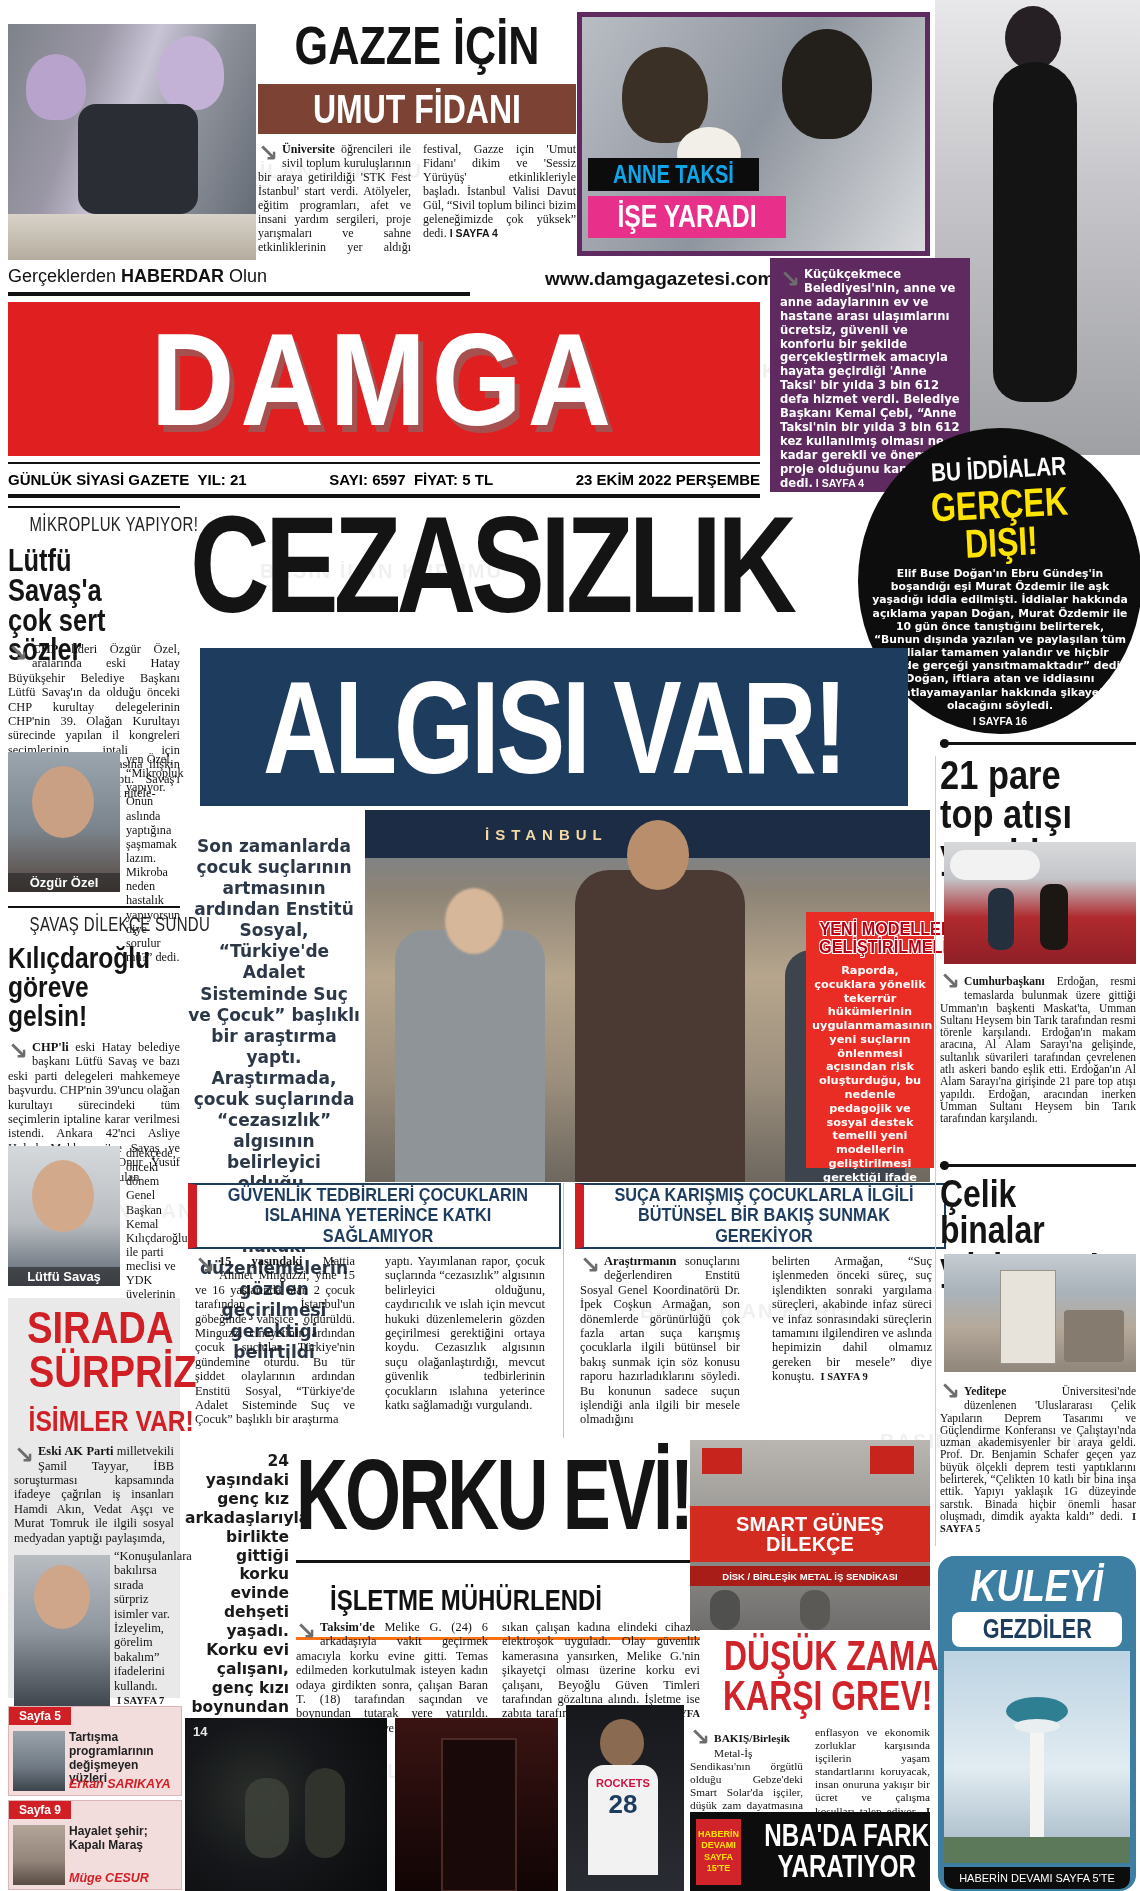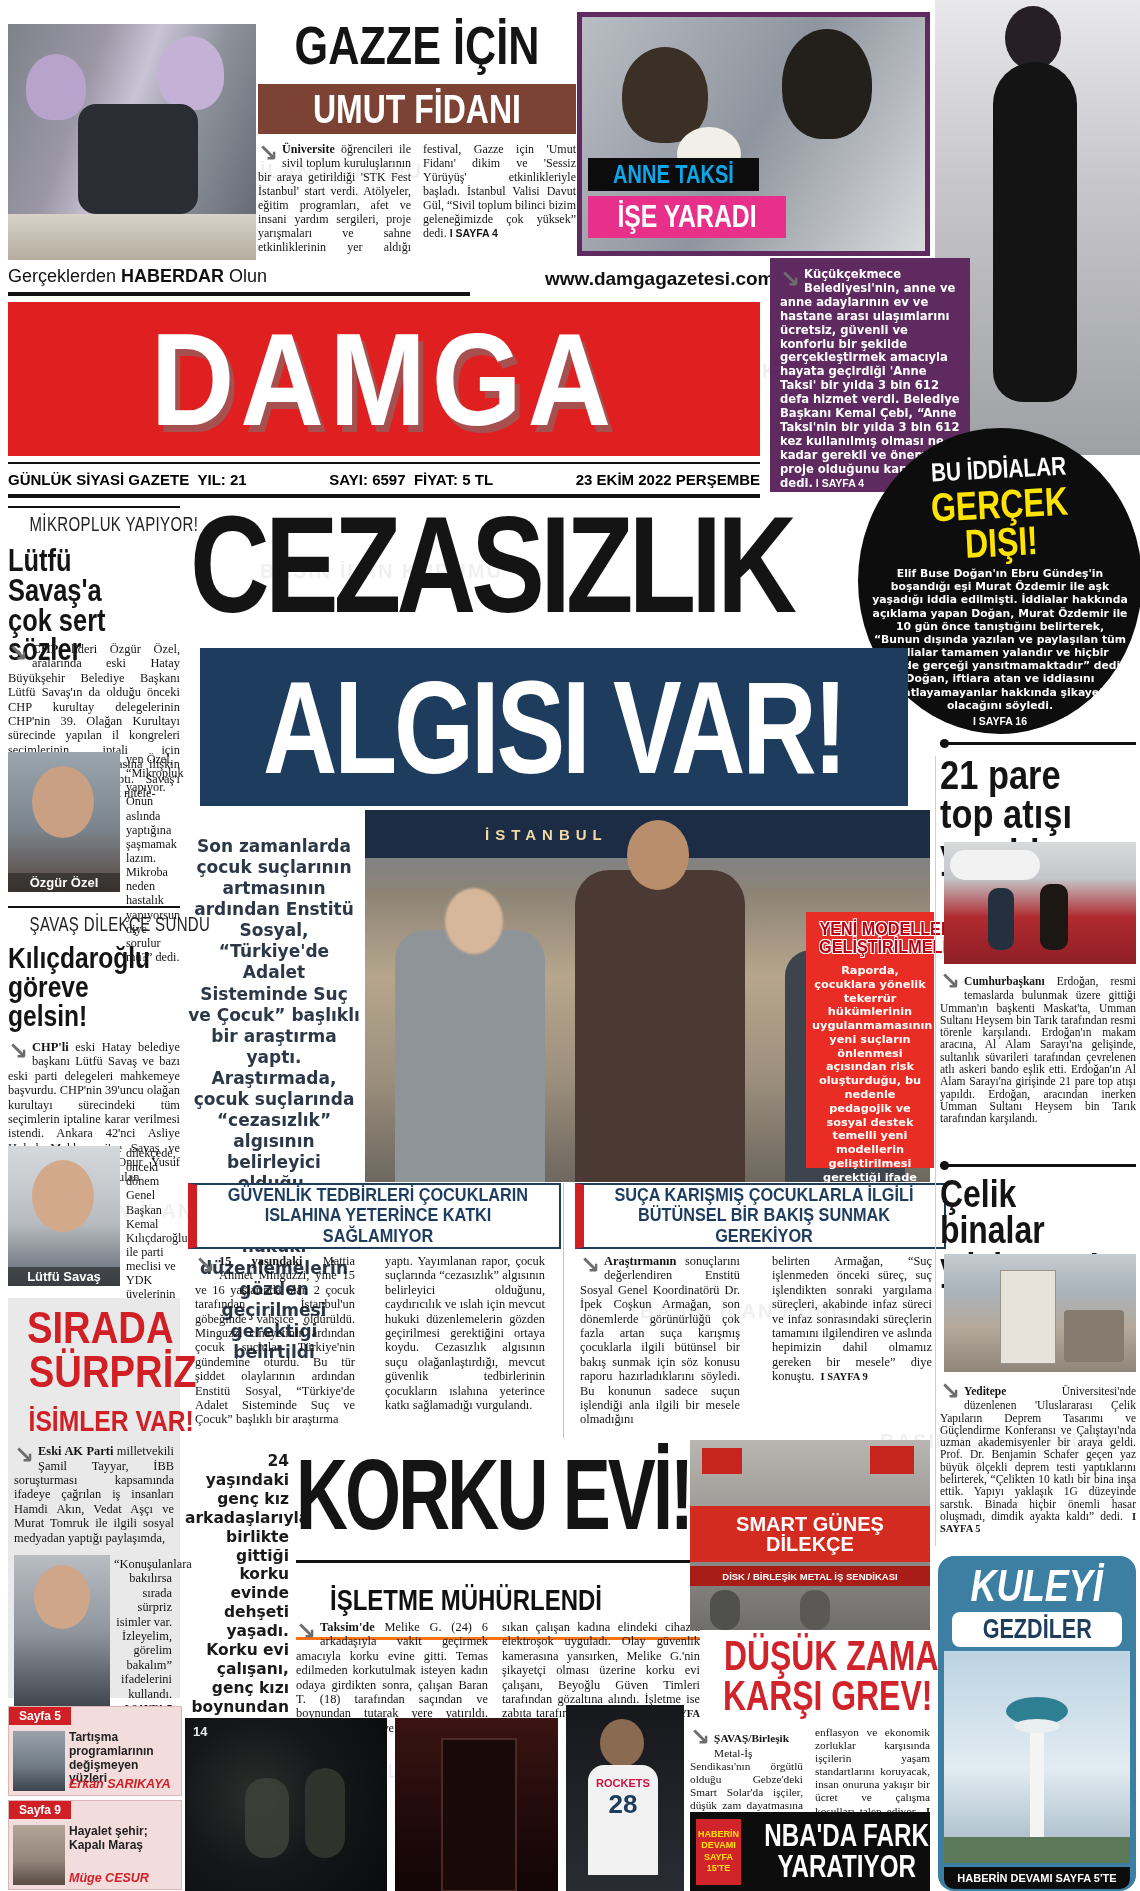--- a/index.html
+++ b/index.html
@@ -137,21 +137,21 @@
       <span class="condc" style="transform:scaleX(.85)">SÜRPRİZ</span><br>
       <span class="condc" style="transform:scaleX(.85);font-size:29px">İSİMLER VAR!</span>
     </div>
     <div class="body" style="margin-top:6px">
       <span class="arr"></span><b>Eski AK Parti</b><span class="serif"> milletvekili Şamil Tayyar, İBB soruşturması kapsamında ifadeye çağrılan iş insanları Hamdi Akın, Vedat Aşçı ve Murat Tomruk ile ilgili sosyal medyadan yaptığı paylaşımda,</span>
     </div>
     <div style="position:relative;margin-top:4px;height:160px">
       <div class="ph" style="left:0;top:6px;width:96px;height:152px;background:linear-gradient(180deg,#b8bdc2,#8f969d 50%,#3f454d)">
         <div class="shape" style="left:20px;top:10px;width:56px;height:64px;border-radius:50%;background:#cfa68a"></div>
       </div>
-      <div class="abs body serif" style="left:100px;top:8px;width:58px;text-align:right"><span>“Konuşulanlara bakılırsa sırada sürpriz isimler var. İzleyelim, görelim bakalım” ifadelerini kullandı.</span><br><b class="pg">I SAYFA 7</b></div>
+      <div class="abs body serif" style="left:100px;top:0;width:58px;text-align:left"><span>“Konuşulanlara bakılırsa sırada sürpriz isimler var. İzleyelim, görelim bakalım” ifadelerini kullandı.</span><br><b class="pg">I SAYFA 7</b></div>
     </div>
   </div>
 
   <div class="abs" style="left:8px;top:1706px;width:172px;height:88px;border:1px solid #dcb6b6;background:#f3dcdc">
     <div class="abs" style="left:0;top:0;background:#d11f26;color:#fff;font-weight:bold;font-size:12px;padding:2px 10px">Sayfa 5</div>
     <div class="ph" style="left:4px;top:24px;width:52px;height:60px;background:linear-gradient(180deg,#9aa3ab,#707a84 60%,#3c434b)"></div>
     <div class="abs" style="left:60px;top:24px;width:108px;font-weight:bold;font-size:12px;line-height:1.15;color:#222">Tartışma programlarının değişmeyen yüzleri</div>
     <div class="abs" style="left:60px;bottom:4px;width:108px;color:#d11f26;font-weight:800;font-size:12.5px;font-style:italic">Erkan SARIKAYA</div>
   </div>
   <div class="abs" style="left:8px;top:1800px;width:172px;height:88px;border:1px solid #dcb6b6;background:#f3dcdc">
@@ -239,21 +239,21 @@
       <span style="color:#fff;font-weight:bold;font-size:9.5px">DİSK / BİRLEŞİK METAL İŞ SENDİKASI</span>
     </div>
     <div class="shape" style="left:20px;top:150px;width:30px;height:40px;border-radius:14px;background:#50504e"></div>
     <div class="shape" style="left:110px;top:150px;width:30px;height:40px;border-radius:14px;background:#5b5956"></div>
   </div>
   <div class="abs" style="left:690px;top:1636px;width:240px;text-align:center;color:#d1232a;font-weight:900;font-size:42px;line-height:.96">
     <span class="condc" style="transform:scaleX(.76)">DÜŞÜK ZAMA</span><br>
     <span class="condc" style="transform:scaleX(.76)">KARŞI GREV!</span>
   </div>
   <div class="abs body" style="left:690px;top:1726px;width:113px;font-size:11.3px">
-    <span class="arr" style="font-size:18px"></span><b>ŞAVAŞ/Birleşik</b><span class="serif"> Metal-İş Sendikası'nın örgütlü olduğu Gebze'deki Smart Solar'da işçiler, düşük zam dayatmasına karşı greve çıktı. Sendika, yüksek</span>
+    <span class="arr" style="font-size:18px"></span><b>BAKIŞ/Birleşik</b><span class="serif"> Metal-İş Sendikası'nın örgütlü olduğu Gebze'deki Smart Solar'da işçiler, düşük zam dayatmasına karşı greve çıktı. Sendika, yüksek</span>
   </div>
   <div class="abs body serif" style="left:815px;top:1726px;width:115px;font-size:11.3px"><span>enflasyon ve ekonomik zorluklar karşısında işçilerin yaşam standartlarını koruyacak, insan onuruna yakışır bir ücret ve çalışma koşulları talep ediyor.</span> <b class="pg">I SAYFA 6</b></div>
 
   <div class="ph" style="left:566px;top:1705px;width:118px;height:186px;background:linear-gradient(180deg,#17181c,#2a2c33)">
     <div class="shape" style="left:34px;top:14px;width:44px;height:48px;border-radius:50%;background:#8a6b52"></div>
     <div class="shape" style="left:22px;top:60px;width:70px;height:110px;border-radius:16px 16px 0 0;background:#f2f2f2;text-align:center">
       <div style="color:#ce1141;font-weight:900;font-size:11px;margin-top:12px">ROCKETS</div>
       <div style="color:#1d3c5e;font-weight:900;font-size:26px">28</div>
     </div>
   </div>
@@ -296,16 +296,16 @@
     <div style="color:#fff;font-weight:900;font-style:italic;font-size:44px;line-height:1"><span class="condc" style="transform:scaleX(.82)">KULEYİ</span></div>
     <div style="background:#fff;border-radius:8px;margin:4px 8px;padding:2px 0">
       <span class="condc" style="color:#1d3c5e;font-weight:900;font-size:27px">GEZDİLER</span>
     </div>
     <div class="ph" style="position:relative;left:0;top:0;width:100%;height:212px;background:linear-gradient(180deg,#bcd3e2,#e2ecf2 55%,#9fb4c2)">
       <div class="shape" style="left:86px;top:70px;width:14px;height:120px;background:#f4f4f2"></div>
       <div class="shape" style="left:62px;top:46px;width:62px;height:28px;border-radius:50%;background:#2f7f93"></div>
       <div class="shape" style="left:70px;top:68px;width:46px;height:14px;border-radius:50%;background:#e9eef0"></div>
       <div class="shape" style="left:0;bottom:0;width:100%;height:26px;background:#5c7a5a"></div>
     </div>
-    <div style="background:#0d0d0d;color:#fff;font-weight:bold;font-size:11px;border-radius:0 0 10px 10px;padding:5px 12px;margin-top:4px">HABERİN DEVAMI SAYFA 5'TE</div>
+    <div style="background:#0d0d0d;color:#fff;font-weight:normal;font-size:11px;border-radius:0 0 10px 10px;padding:5px 12px;margin-top:4px">HABERİN DEVAMI SAYFA 5'TE</div>
   </div>
 
 </div>
 
 </body></html>

